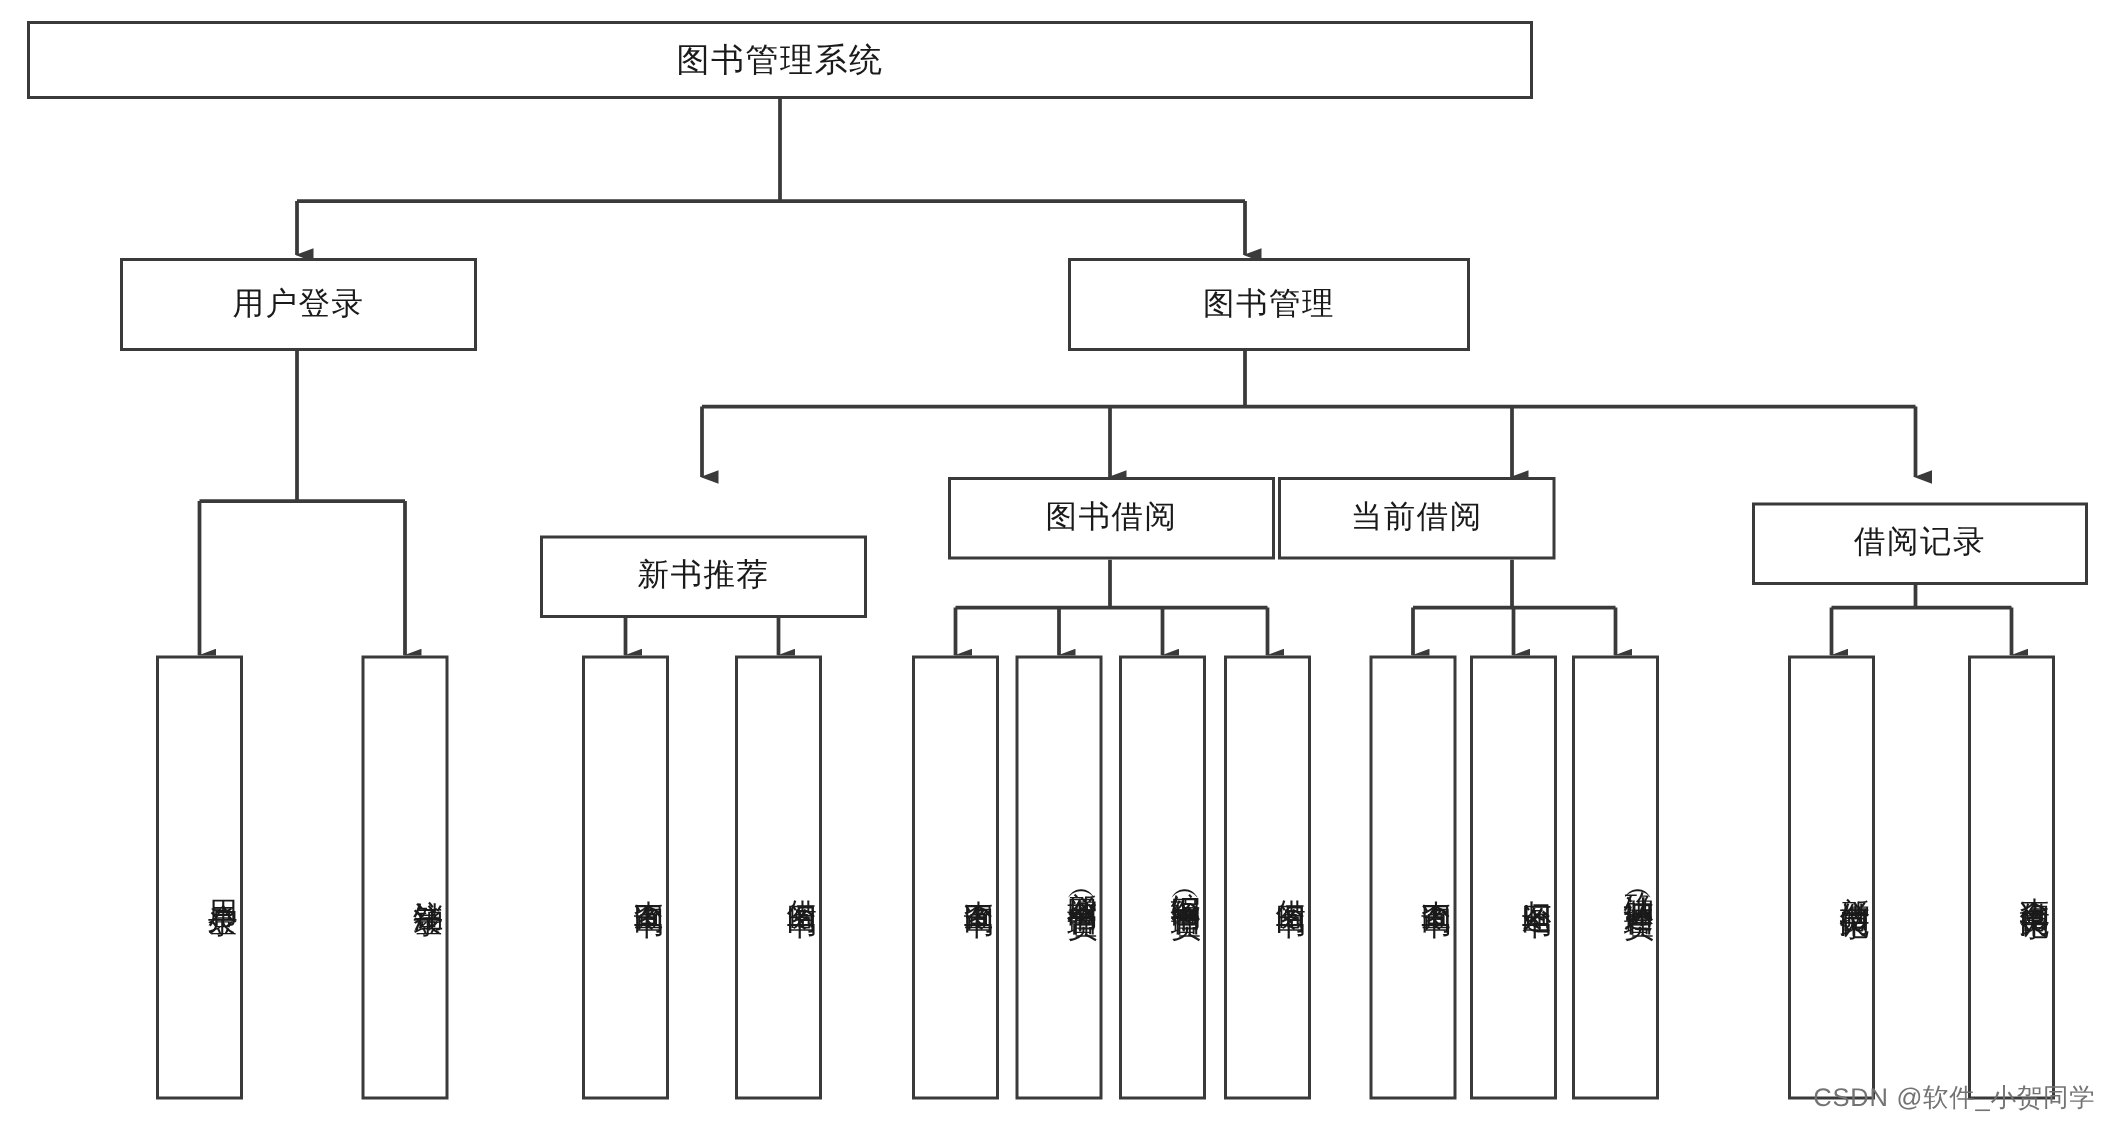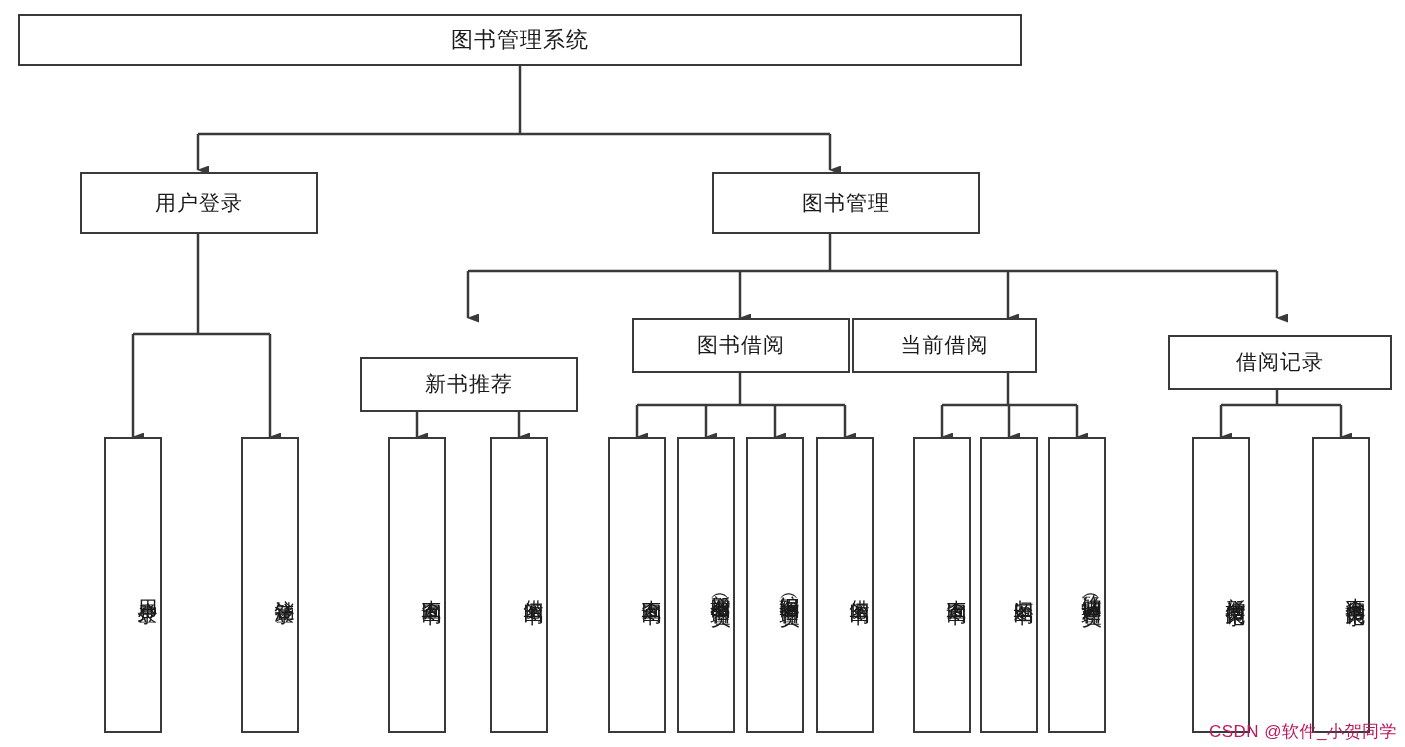--- a/index.html
+++ b/index.html
@@ -55,21 +55,21 @@
     white-space: nowrap;
   }
   #root-node {
     font-size: 22px;
   }
   #watermark {
     position: absolute;
     right: 8px;
     bottom: 4px;
     font-size: 17px;
-    color: #be185d;
+    color: #737373;
     letter-spacing: 0.5px;
     white-space: nowrap;
   }
 </style>
 </head>
 <body>
 
 <div id="canvas">
 
   <svg class="wires" viewBox="0 0 1405 747">

